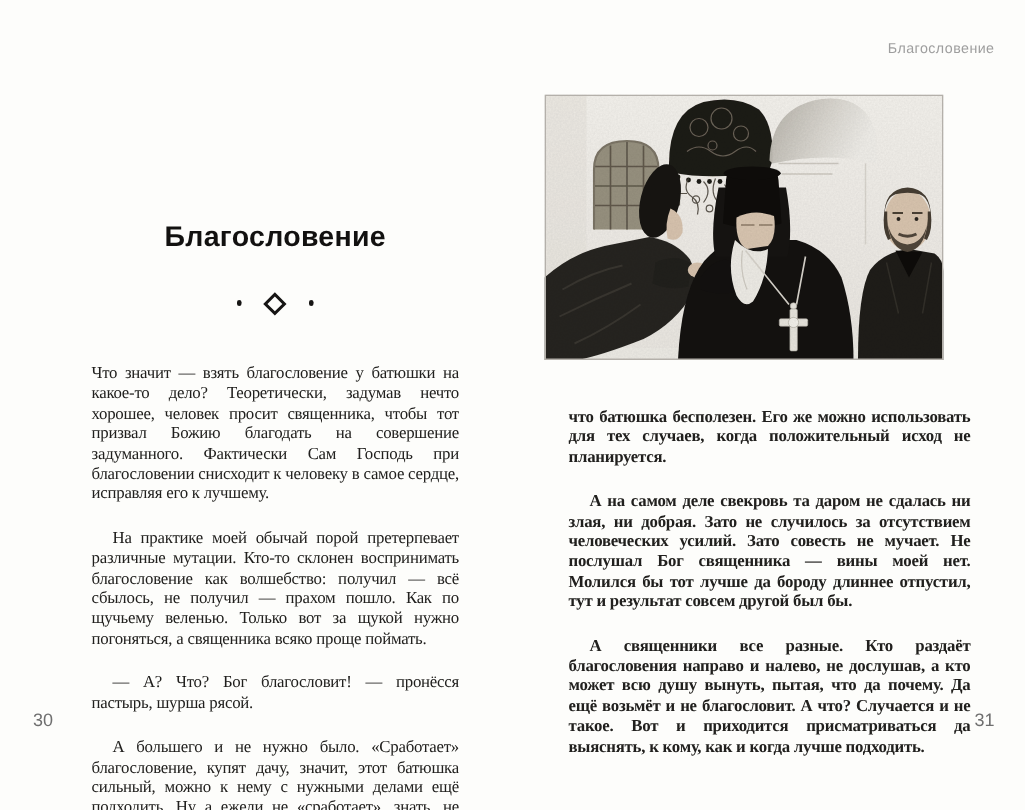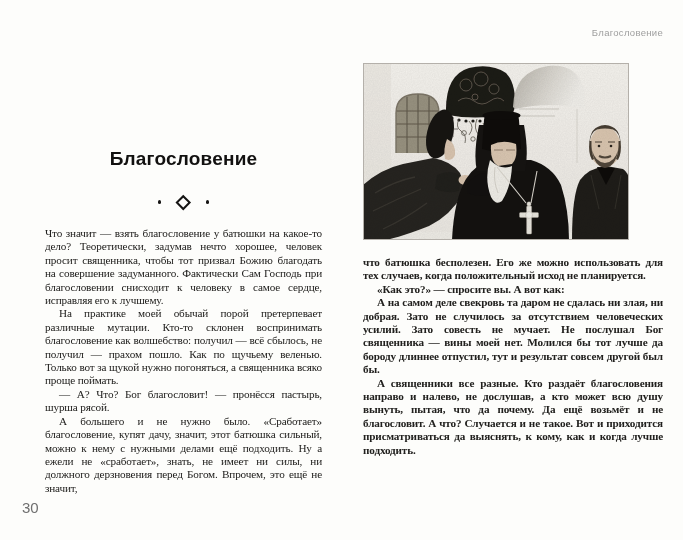--- a/index.html
+++ b/index.html
@@ -19,36 +19,36 @@
     display:flex;align-items:center;justify-content:center;gap:17px;
   }
   .orn-dot{width:3.5px;height:3.5px;border-radius:50%;background:#161514;}
   .orn-diamond{width:6.5px;height:6.5px;border:2.2px solid #161514;transform:rotate(45deg);background:#fdfdfb;}
   .body-col{
     position:absolute;font-size:11.2px;line-height:13.4px;text-align:justify;
     letter-spacing:-0.15px;color:#21201e;hyphens:auto;
   }
   .body-left{left:45px;top:227px;width:277px;}
   .body-right{left:363px;top:256px;width:300px;font-weight:bold;}
-  .body-col p{margin:0;}
+  .body-col p{margin:16px;}
   .body-col p.ind{text-indent:14px;}
   
   .running-header{
     position:absolute;left:363px;top:27px;width:300px;margin:0;
     text-align:right;font-family:"Liberation Sans","DejaVu Sans",sans-serif;
     font-size:9.5px;letter-spacing:.3px;color:#9e9e9e;font-weight:normal;
   }
   .photo{
     position:absolute;left:363px;top:63px;width:266px;height:177px;margin:0;
   }
   .photo svg{display:block;width:266px;height:177px;}
   
   .folio{
-    position:absolute;top:499px;font-family:"Liberation Sans","DejaVu Sans",sans-serif;
-    font-size:15px;color:#6f6f6f;
+    position:absolute;top:473px;font-family:"Liberation Sans","DejaVu Sans",sans-serif;
+    font-size:12px;color:#6f6f6f;
   }
   .folio-left{left:22px;}
   .folio-right{left:363px;width:300px;text-align:right;}
 </style>
 </head>
 <body>
 
 <div class="spread">
 
   <h1 class="chapter-title">Благословение</h1>
@@ -192,19 +192,19 @@
         <path d="M232,79 h7 M245,79 h7" stroke="#4a4034" stroke-width="1.2" fill="none"></path>
       </g>
 
       <rect width="266" height="177" filter="url(#grain)" opacity="0.1"></rect>
       <rect x="0.5" y="0.5" width="265" height="176" fill="none" stroke="#b4b0aa" stroke-width="1"></rect>
     </svg>
   </figure>
 
   <div class="body-col body-right">
     <p>что батюшка бесполезен. Его же можно использовать для тех случаев, когда положительный исход не планируется.</p>
-    <p class="ind">«Как это?» — спросите вы. А вот как:</p>
     <p class="ind">А на самом деле свекровь та даром не сдалась ни злая, ни добрая. Зато не случилось за отсутствием человеческих усилий. Зато совесть не мучает. Не послушал Бог священника — вины моей нет. Молился бы тот лучше да бороду длиннее отпустил, тут и результат совсем другой был бы.</p>
     <p class="ind">А священники все разные. Кто раздаёт благословения направо и налево, не дослушав, а кто может всю душу вынуть, пытая, что да почему. Да ещё возьмёт и не благословит. А что? Случается и не такое. Вот и приходится присматриваться да выяснять, к кому, как и когда лучше подходить.</p>
   </div>
 
+  <div class="folio folio-right">31</div>
 
 </div>
 
 </body></html>

